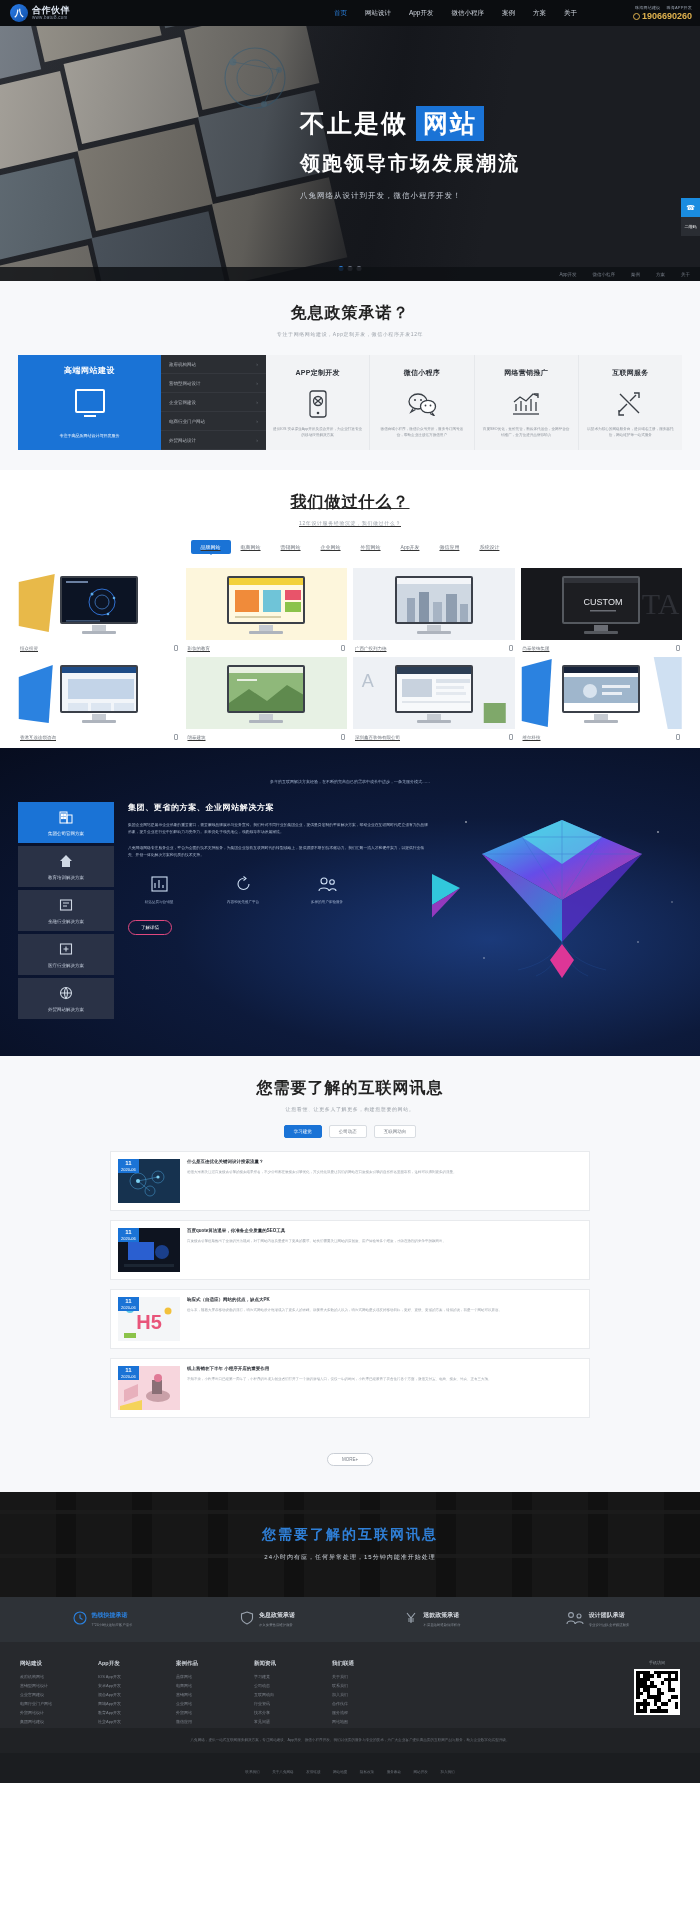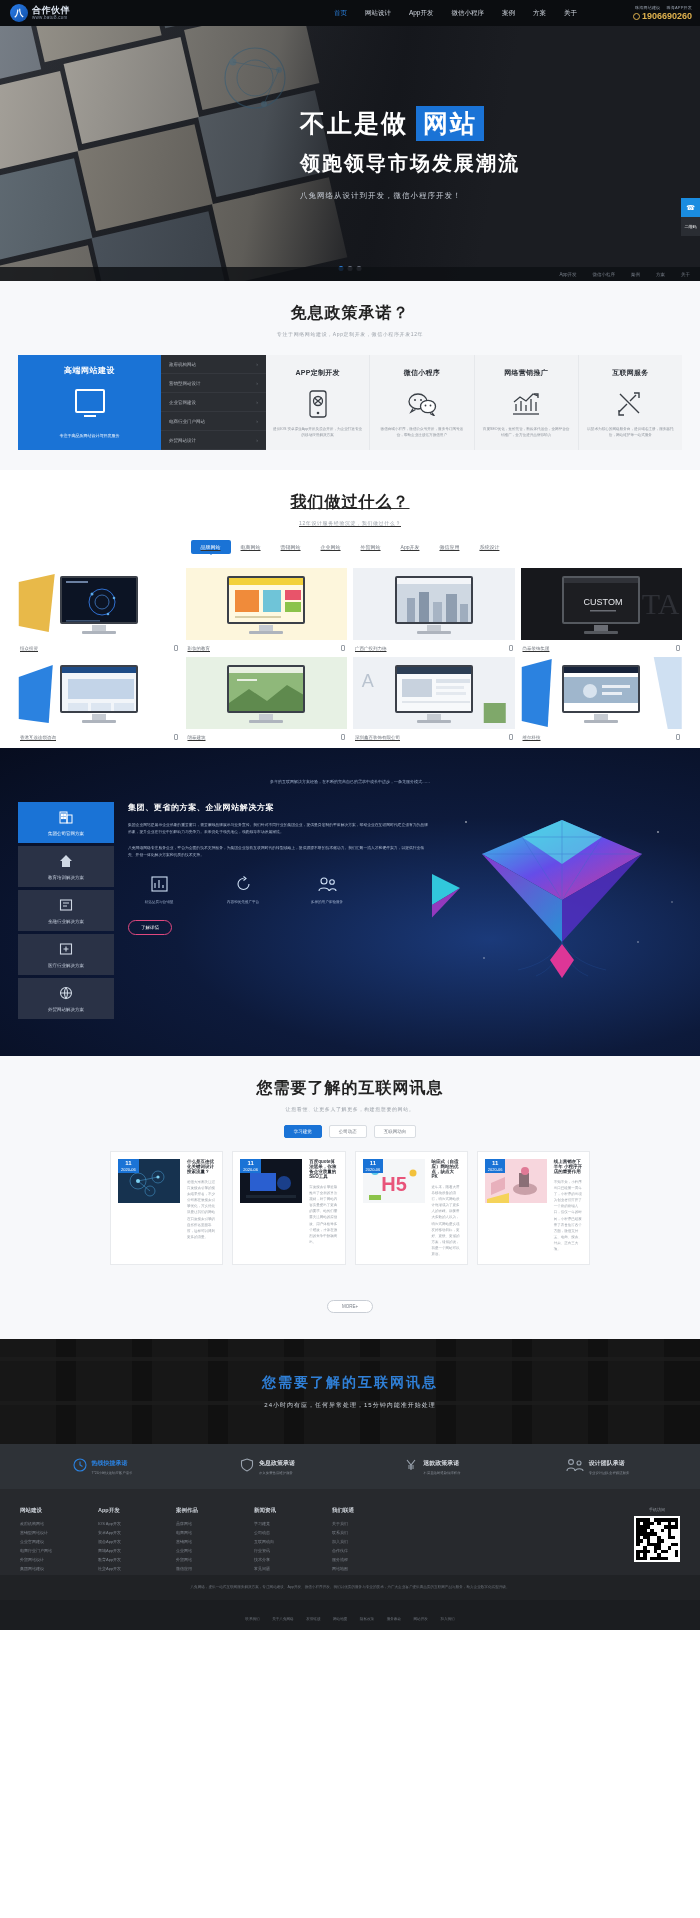--- a/index.html
+++ b/index.html
@@ -188,21 +188,21 @@
     position:absolute; right:-10px; top:-10px; width:260px; height:190px;
     pointer-events:none;
   }
 
   
   .news { background:#f7f8fa; padding-bottom:26px; }
   .news-tabs { display:flex; justify-content:center; gap:7px; margin-top:13px; }
   .news-tab { font-size:4.5px; color:#6f757e; border:1px solid #d9dde2; background:#fff;
               padding:3px 9px; border-radius:2px; }
   .news-tab.active { background:#1a73d6; color:#fff; border-color:#1a73d6; }
-  .news-grid { display:grid; grid-template-columns:1fr 1fr 1fr 1fr; gap:9px; padding:13px 110px 17px; }
+  .news-grid { display:grid; grid-template-columns:1fr; gap:9px; padding:13px 110px 17px; }
   .news-card { background:#fff; border:1px solid #e8eaed; display:flex; padding:7px; gap:7px; }
   .nc-thumb { width:62px; height:44px; position:relative; flex:0 0 auto; overflow:hidden; }
   .nc-badge {
     position:absolute; left:0; top:0; background:#1a73d6; color:#fff;
     font-size:4px; text-align:center; padding:1px 3px; line-height:1.25;
   }
   .nc-badge b { display:block; font-size:6px; }
   .nc-body { flex:1; min-width:0; }
   .nc-title { font-size:4.5px; color:#2d3138; font-weight:bold; }
   .nc-desc { font-size:3.5px; color:#9aa0a8; line-height:1.75; margin-top:5px; }

